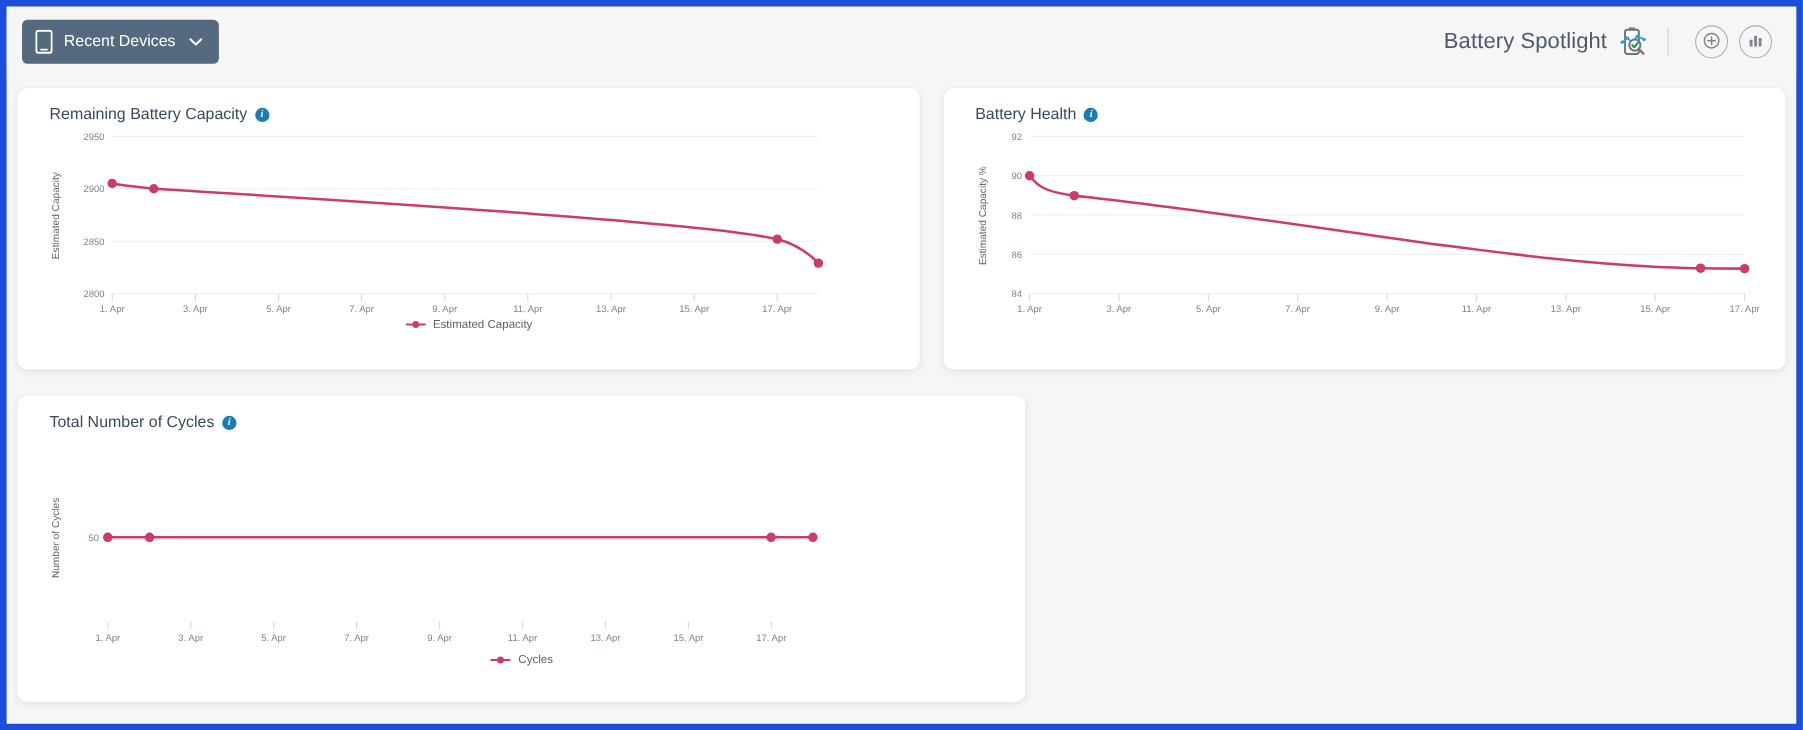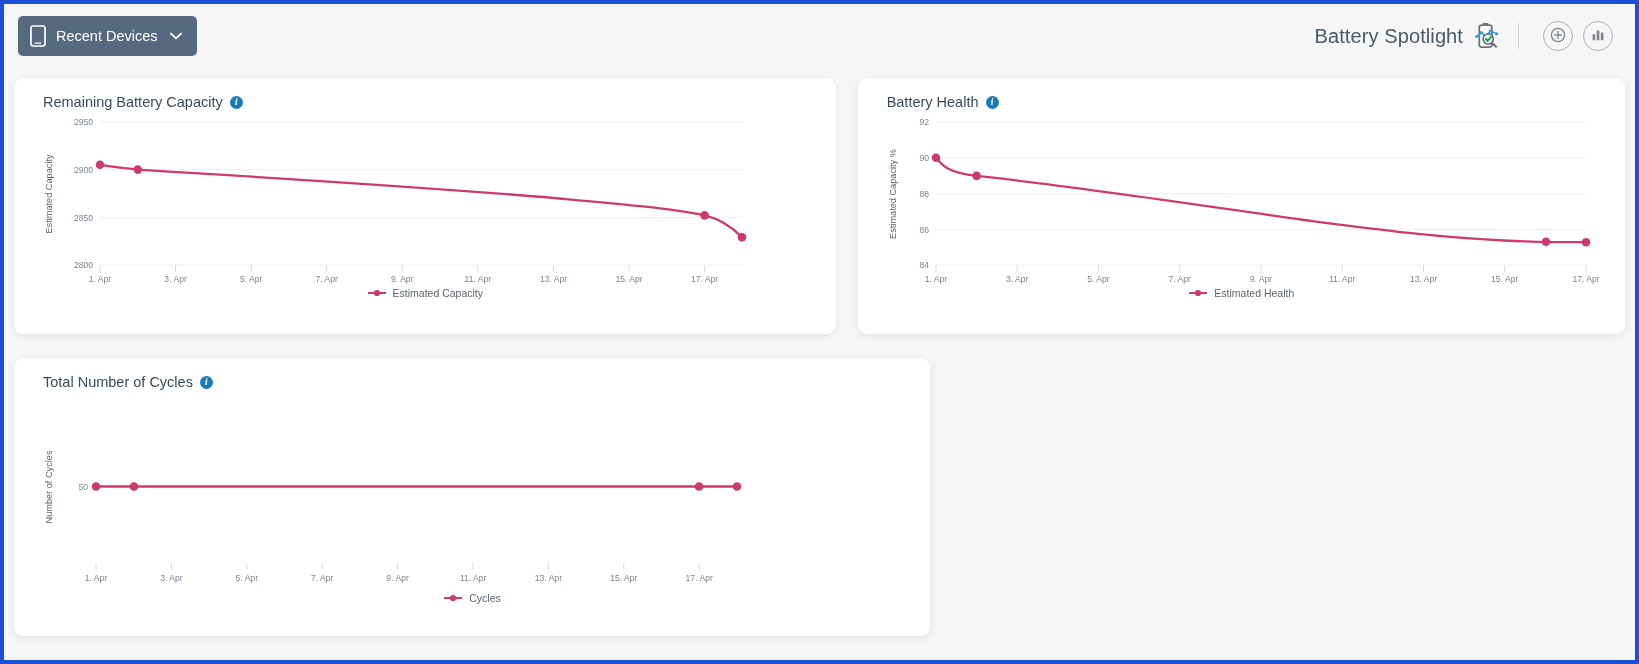--- a/index.html
+++ b/index.html
@@ -9,21 +9,21 @@
   }
   body {
     width: 1639px; height: 664px;
     font-family: "Liberation Sans", sans-serif;
     background: #ffffff;
     overflow: hidden;
   }
   #screen {
     position: relative;
     width: 1639px; height: 664px;
-    border: 4px solid #1d4ed8;
+    border: 6px solid #1d4ed8;
     background: #f6f6f6;
     overflow: hidden;
   }
 
   
   .topbar {
     position: relative;
     height: 64px;
     background: #f6f6f6;
     display: flex;
@@ -304,29 +304,20 @@
             <text class="tick" x="549.5" y="172" text-anchor="middle">13. Apr</text>
             <text class="tick" x="630.7" y="172" text-anchor="middle">15. Apr</text>
             <text class="tick" x="712" y="172" text-anchor="middle">17. Apr</text>
             <path d="M62,47.8 C68,55.5 74,62.5 102.6,65.9 C200,76 330,96 430,110 C500,119 560,127 630,130.5 C660,132 690,132.2 712,132.2" stroke="#cc3a6e" stroke-width="2.3" fill="none" stroke-linecap="round"></path>
             <circle cx="62" cy="47.8" r="4.3" fill="#cc3a6e"></circle>
             <circle cx="102.6" cy="65.9" r="4.3" fill="#cc3a6e"></circle>
             <circle cx="672" cy="131.8" r="4.3" fill="#cc3a6e"></circle>
             <circle cx="712" cy="132.2" r="4.3" fill="#cc3a6e"></circle>
           </svg>
         </div>
-        <div class="legend">
-          <span class="legend-mark">
-            <svg width="20" height="10" viewBox="0 0 20 10">
-                <line x1="1" y1="5" x2="19" y2="5" stroke="#cc3a6e" stroke-width="2"></line>
-                <circle cx="10" cy="5" r="3.1" fill="#cc3a6e"></circle>
-              </svg>
-          </span>
-          <span class="legend-label">Estimated Health</span>
-        </div>
       </div>
     </div>
 
     <div class="row">
       <div class="card cycles">
         <div class="card-title">
           <span>Total Number of Cycles</span>
           <span class="info-ico">i</span>
         </div>
         <div class="plot-wrap">

